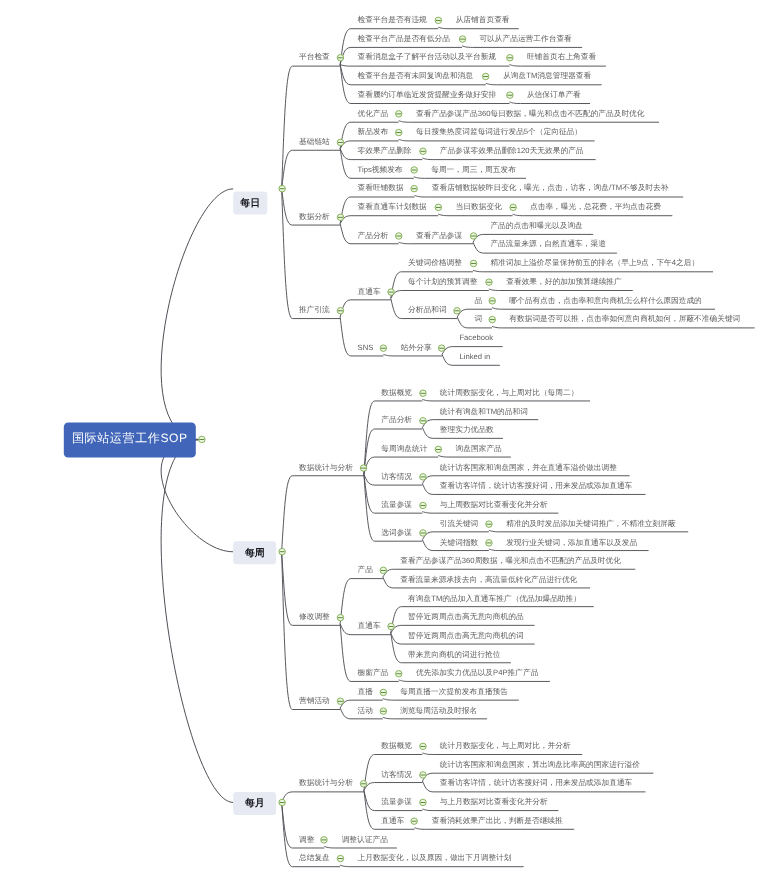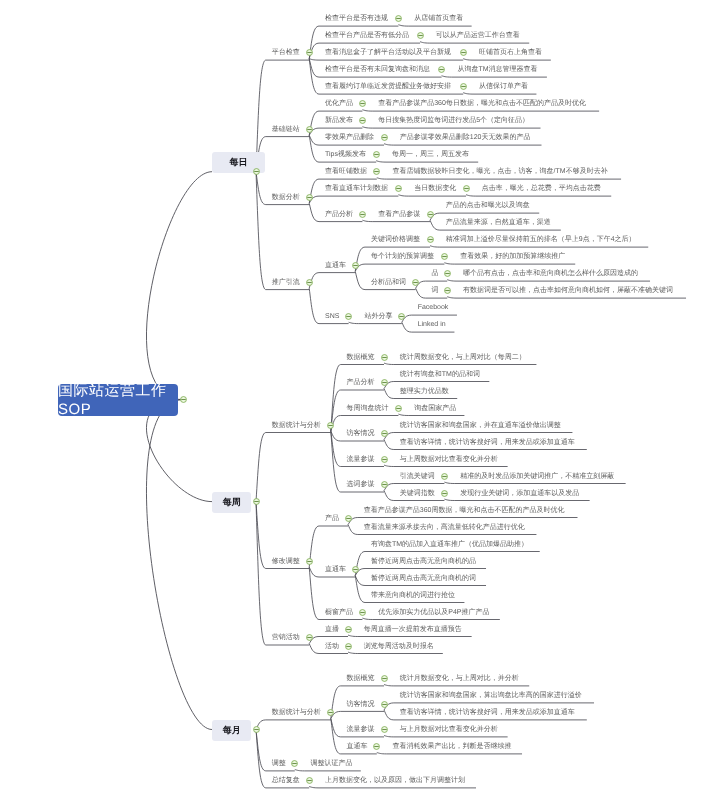--- a/index.html
+++ b/index.html
@@ -1,21 +1,21 @@
 <!DOCTYPE html>
 <html><head>
 <meta charset="utf-8">
 <title>国际站运营工作SOP</title>
 <style>
   html,body{margin:0;padding:0;background:#ffffff;}
   body{width:706px;height:811px;overflow:hidden;font-family:"Liberation Sans",sans-serif;-webkit-font-smoothing:antialiased;text-rendering:geometricPrecision;}
   #stage{position:relative;width:706px;height:811px;background:#fff;}
   svg#links{position:absolute;left:0;top:0;width:706px;height:811px;overflow:visible;}
   .nlabel{position:absolute;white-space:nowrap;font-size:7px;line-height:9px;color:#5d5d5d;}
-  .root-box{position:absolute;border-radius:4px;color:#fff;font-size:15px;font-weight:normal;
+  .root-box{position:absolute;border-radius:4px;color:#fff;font-size:11px;font-weight:normal;
             display:flex;align-items:center;justify-content:center;letter-spacing:0.5px;}
   .lvl1-box{position:absolute;border-radius:3px;font-size:9px;font-weight:bold;
             display:flex;align-items:center;justify-content:center;letter-spacing:0px;}
   .toggle{position:absolute;width:9px;height:9px;line-height:0;}
 </style>
 </head>
 <body>
 
 <div id="stage">
   <svg id="links">
@@ -117,21 +117,21 @@
       <path d="M309.21250000000003,786.5 C311.61,787.23 312.81,787.90 319.01,787.90 L476.01,787.90" fill="none" stroke="#4d4d55" stroke-width="0.85"></path>
     </svg>
   <div id="nodes">
       <div class="root-box" style="left: 58px; top: 383.6px; width: 120px; height: 32px; background: rgb(64, 101, 185); color: rgb(255, 255, 255);">
         <span>国际站运营工作SOP</span>
       </div>
       <div class="toggle" style="left: 178.5px; top: 395.1px;"><svg width="9" height="9" viewBox="0 0 9 9">
           <circle cx="4.5" cy="4.5" r="2.95" fill="#eaf7dd" stroke="#7aa84c" stroke-width="0.8"></circle>
           <rect x="2.25" y="4.15" width="4.5" height="0.8" fill="#4f7a2a"></rect>
         </svg></div>
-      <div class="lvl1-box" style="left: 212px; top: 152px; width: 53px; height: 20.5px; background: rgb(232, 234, 243); color: rgb(22, 22, 28);">
+      <div class="lvl1-box" style="left: 212px; top: 174px; width: 31px; height: 20.5px; background: rgb(232, 234, 243); color: rgb(22, 22, 28);">
         <span>每日</span>
       </div>
       <div class="toggle" style="left: 251.5px; top: 167.2px;"><svg width="9" height="9" viewBox="0 0 9 9">
           <circle cx="4.5" cy="4.5" r="2.95" fill="#eaf7dd" stroke="#7aa84c" stroke-width="0.8"></circle>
           <rect x="2.25" y="4.15" width="4.5" height="0.8" fill="#4f7a2a"></rect>
         </svg></div>
       <div class="nlabel" style="left: 271.8px; top: 48.2px; color: rgb(93, 93, 93);">平台检查</div>
       <div class="toggle" style="left: 304.712px; top: 48.2px;"><svg width="9" height="9" viewBox="0 0 9 9">
           <circle cx="4.5" cy="4.5" r="2.95" fill="#eaf7dd" stroke="#7aa84c" stroke-width="0.8"></circle>
           <rect x="2.25" y="4.15" width="4.5" height="0.8" fill="#4f7a2a"></rect>

